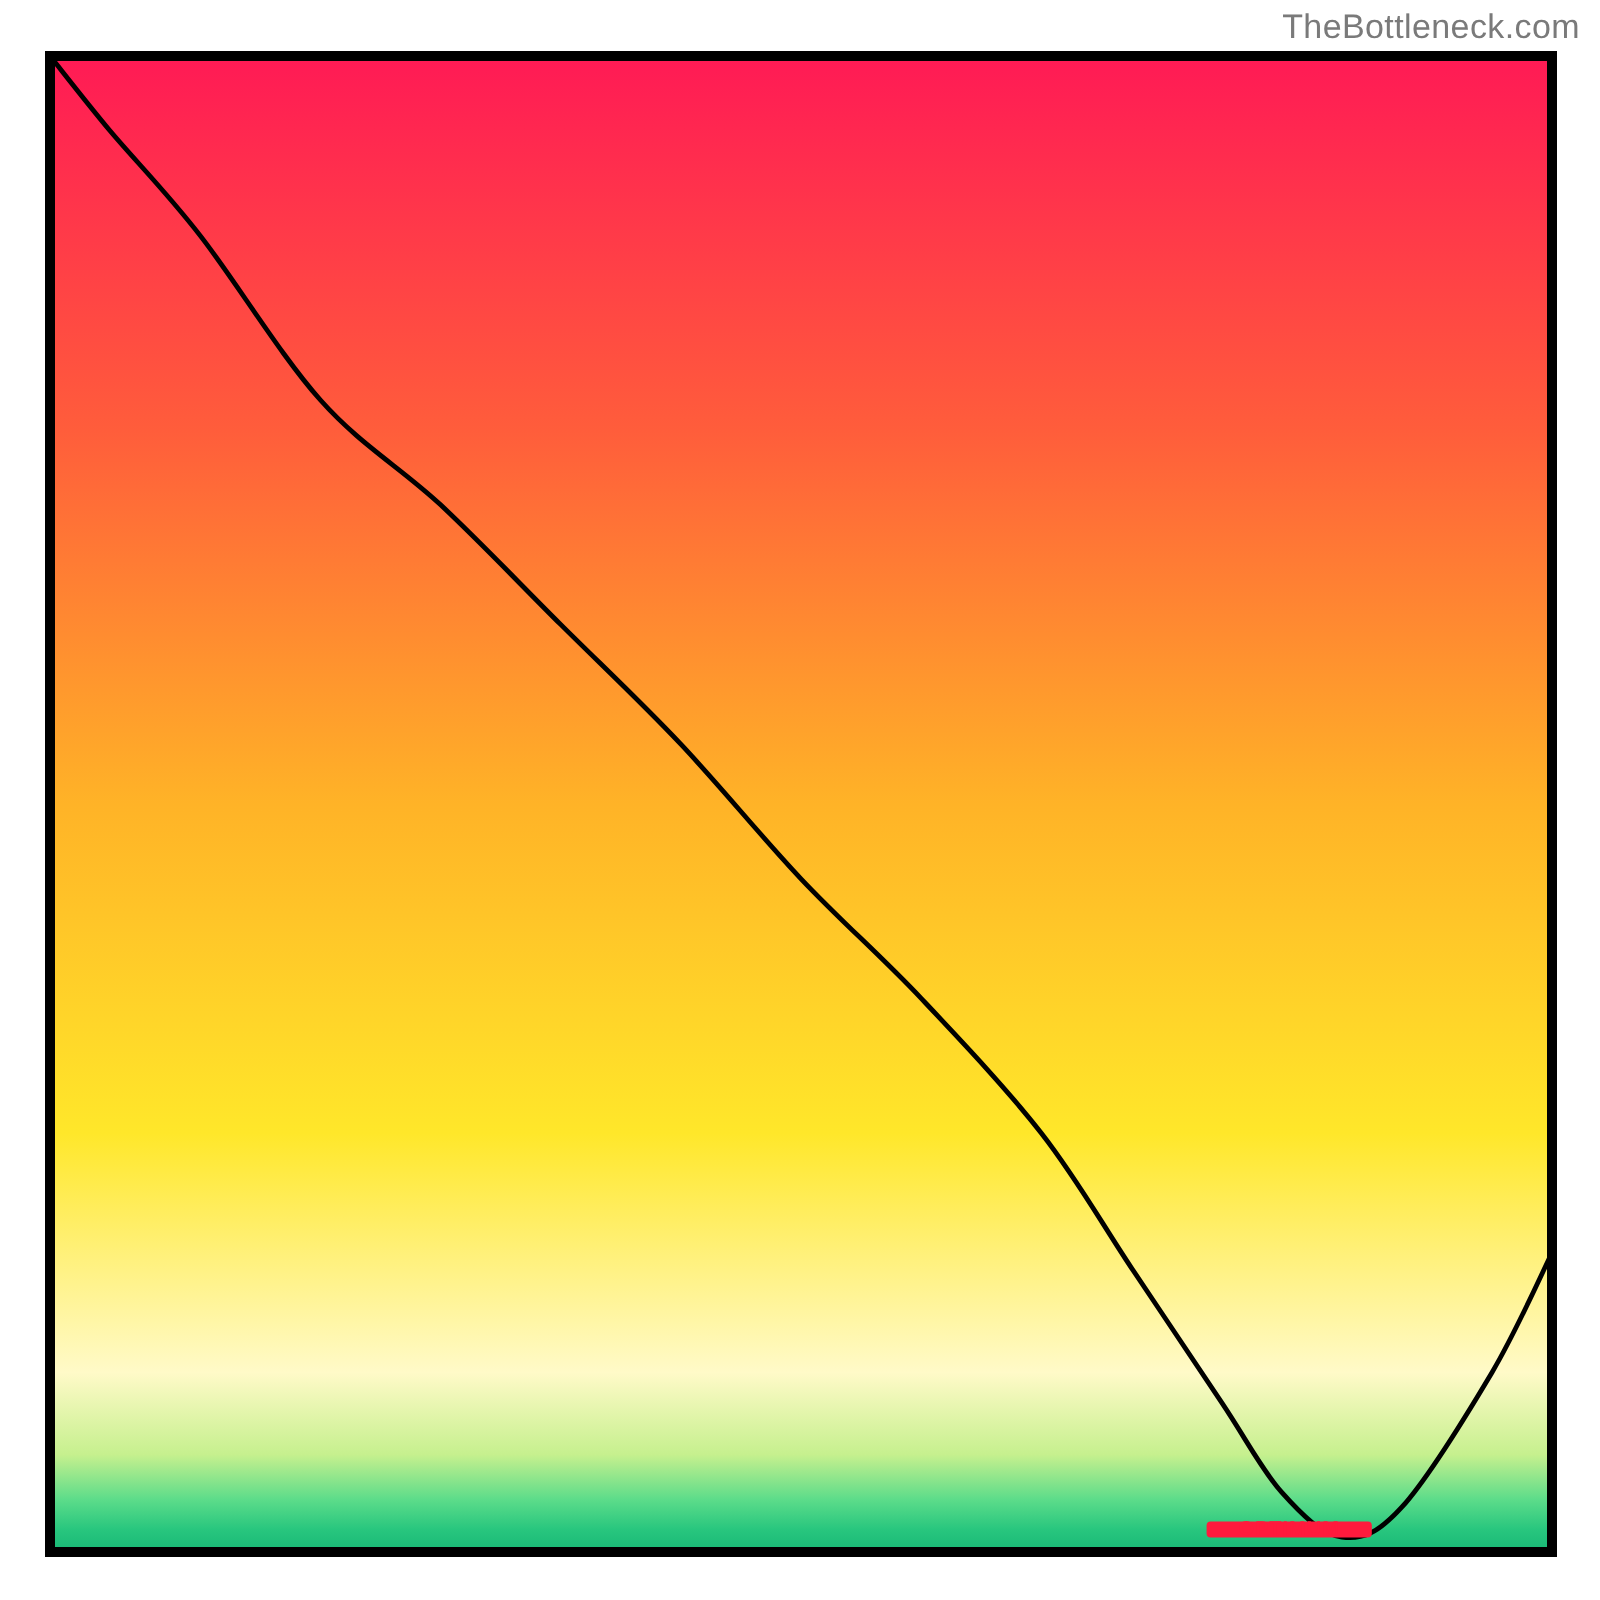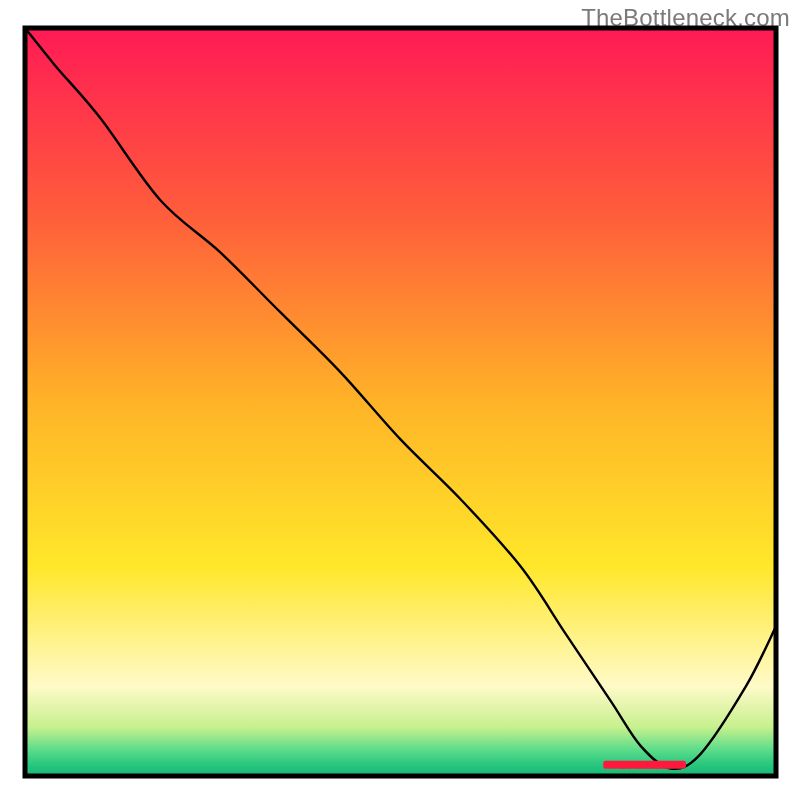--- a/index.html
+++ b/index.html
@@ -2,21 +2,21 @@
 <html><head>
 <meta charset="utf-8">
 <style>
   * { margin: 0; padding: 0; box-sizing: border-box; }
   html, body { width: 800px; height: 800px; overflow: hidden; background: #fff; }
   .wrap { position: relative; width: 800px; height: 800px; }
   .attribution {
     position: absolute;
     top: 4px; right: 10px;
     font-family: Arial, Helvetica, sans-serif;
-    font-size: 24px;
+    font-size: 17px;
     color: #7a7a7a;
     font-weight: 500;
     letter-spacing: 0.2px;
   }
   svg.chart {
     position: absolute;
     left: 0; top: 0;
     width: 800px; height: 800px;
     display: block;
   }

